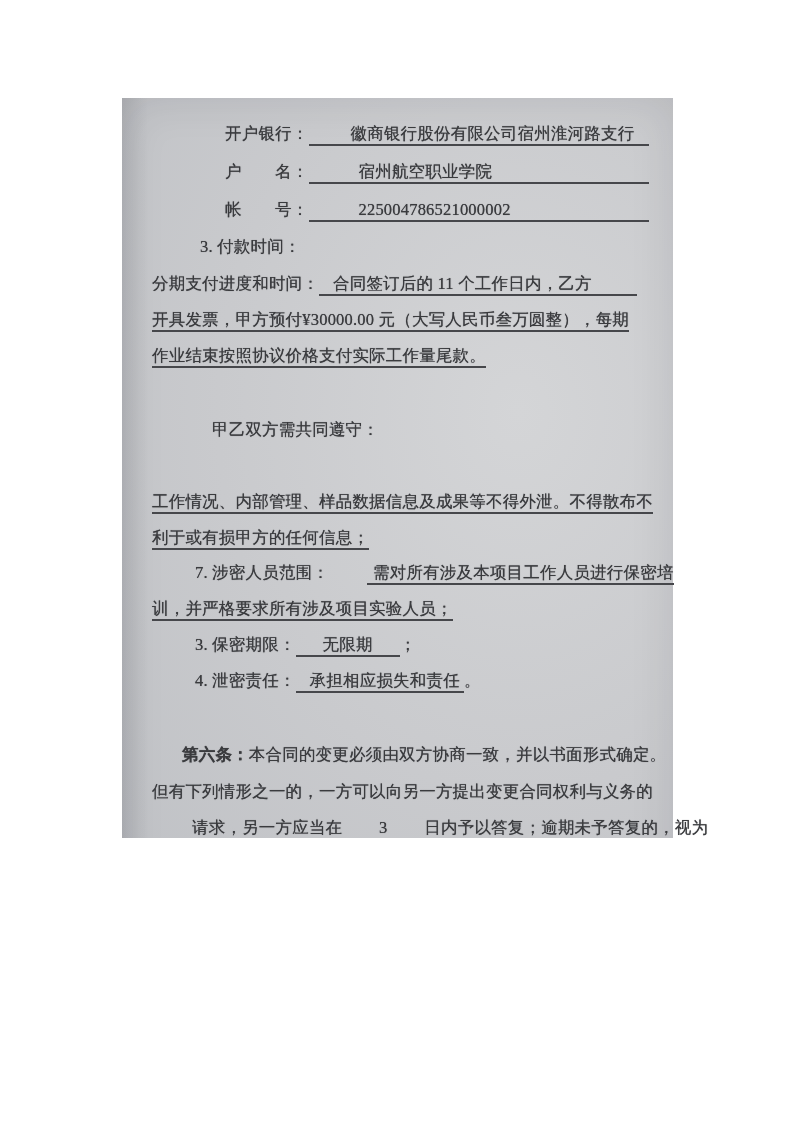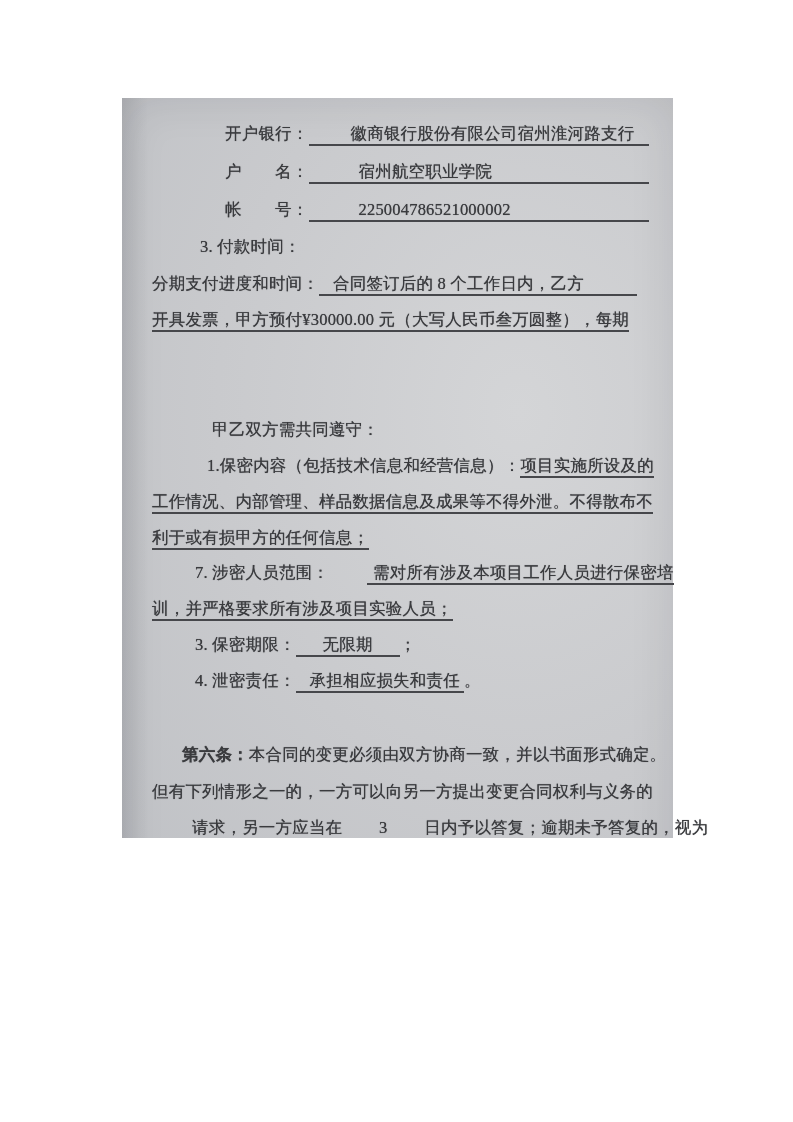--- a/index.html
+++ b/index.html
@@ -82,36 +82,36 @@
 
     <div class="line" style="top:101px; left:103px;">
       <span>帐　　号：</span><span class="u" style="width:340px;"><span style="padding-left:50px;">225004786521000002</span></span>
     </div>
 
     <div class="line" style="top:138px; left:78px;">
       <span>3. 付款时间：</span>
     </div>
 
     <div class="line" style="top:175px; left:30px;">
-      <span>分期支付进度和时间：</span><span class="u" style="width:318px;"><span style="padding-left:14px;">合同签订后的 8 个工作日内，乙方</span></span>
+      <span>分期支付进度和时间：</span><span class="u" style="width:318px;"><span style="padding-left:14px;">合同签订后的 11 个工作日内，乙方</span></span>
     </div>
 
     <div class="line" style="top:211px; left:30px;">
       <span class="u">开具发票，甲方预付¥30000.00 元（大写人民币叁万圆整），每期</span>
     </div>
 
+    <div class="line" style="top:247px; left:30px;">
+      <span class="u">作业结束按照协议价格支付实际工作量尾款。</span>
+    </div>
 
 
     <div class="line" style="top:321px; left:90px;">
       <span>甲乙双方需共同遵守：</span>
     </div>
 
-    <div class="line" style="top:357px; left:85px;">
-      <span>1.保密内容（包括技术信息和经营信息）：</span><span class="u">项目实施所设及的</span>
-    </div>
 
     <div class="line" style="top:393px; left:30px;">
       <span class="u">工作情况、内部管理、样品数据信息及成果等不得外泄。不得散布不</span>
     </div>
 
     <div class="line" style="top:429px; left:30px;">
       <span class="u">利于或有损甲方的任何信息；</span>
     </div>
 
     <div class="line" style="top:464px; left:73px;">

